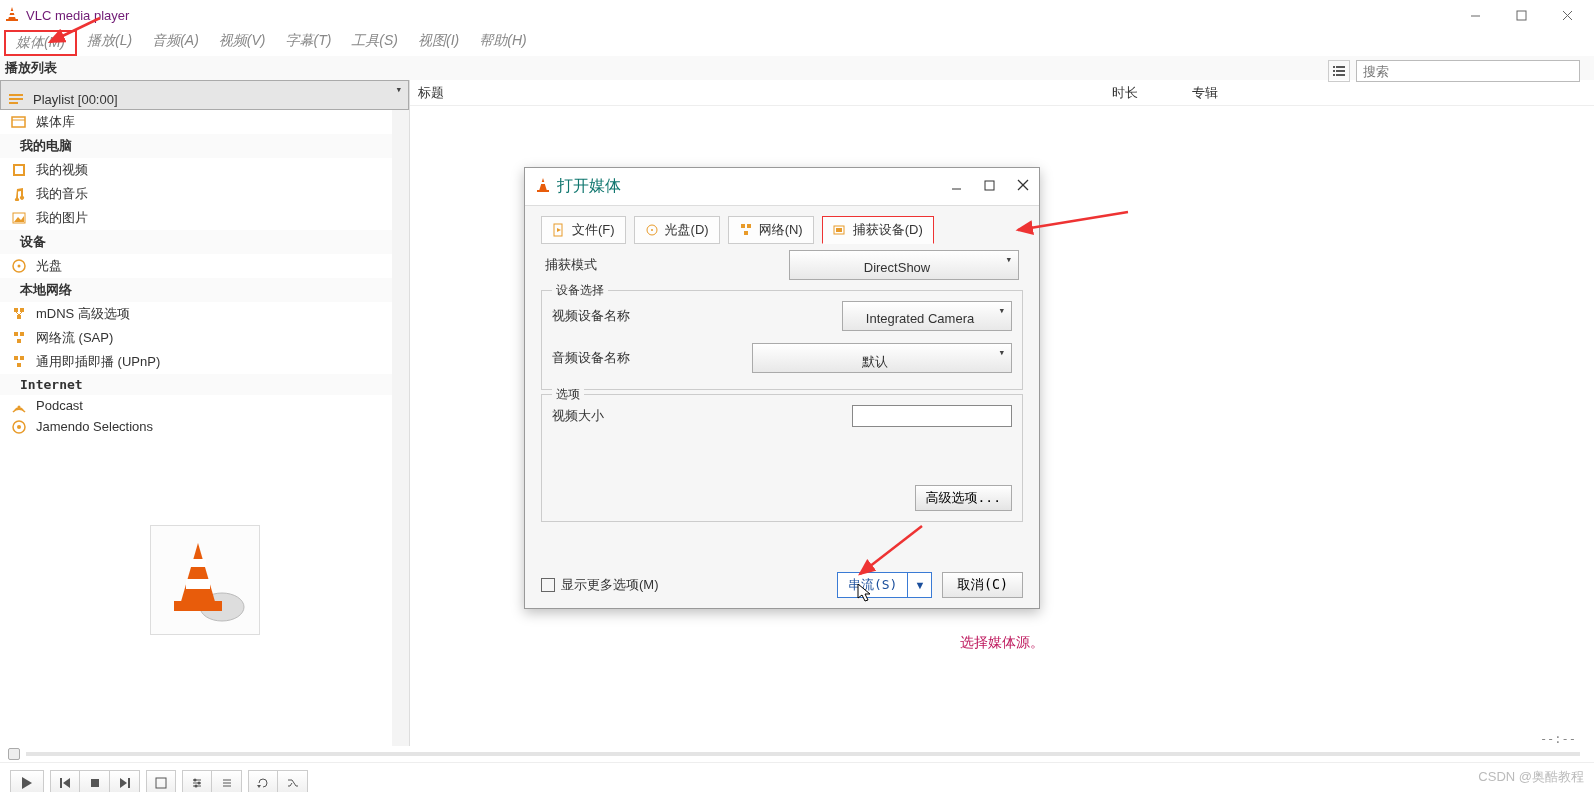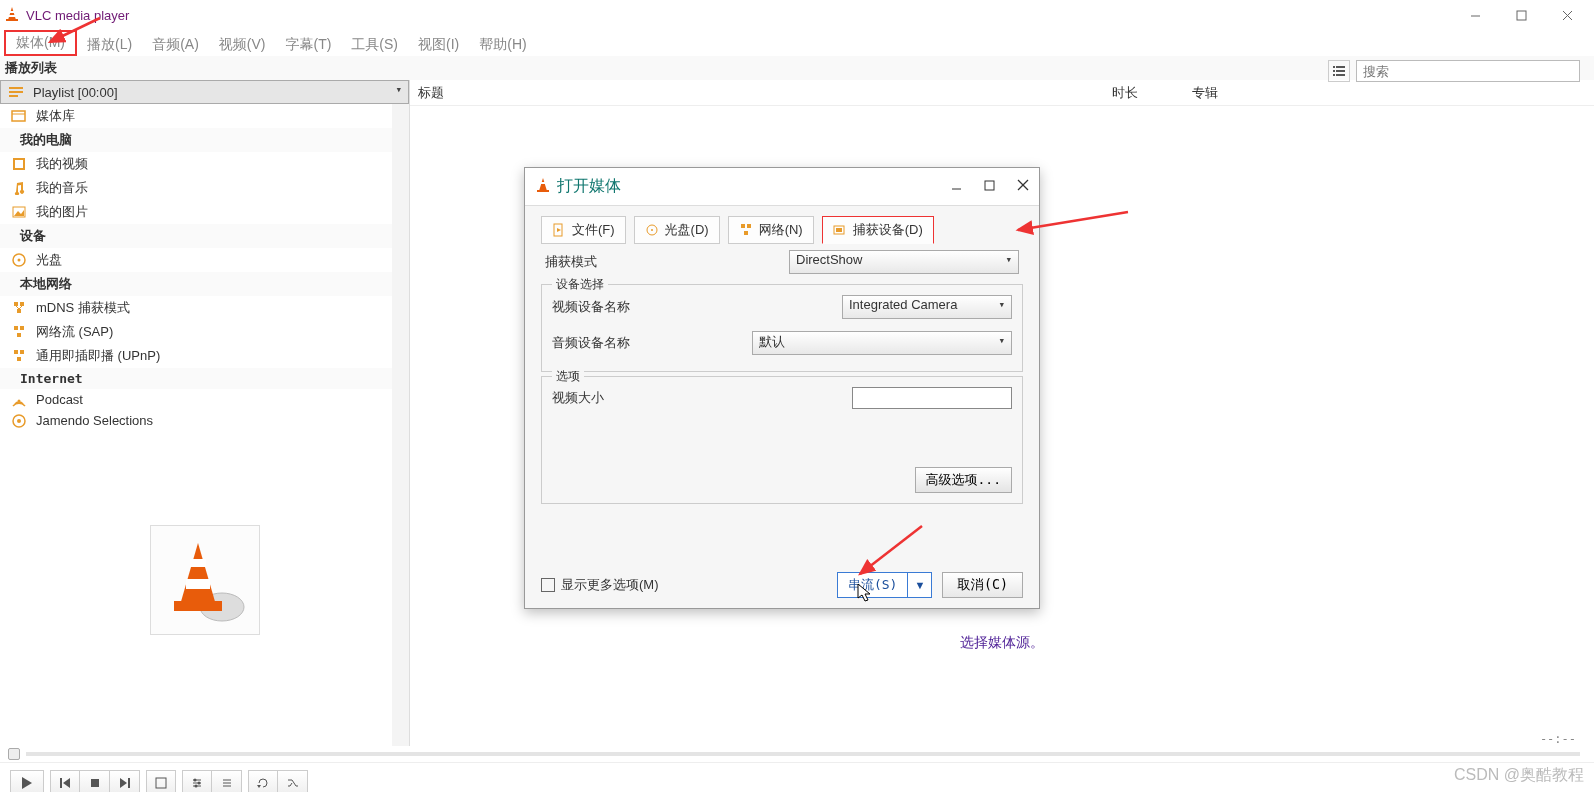--- a/index.html
+++ b/index.html
@@ -6,42 +6,42 @@
 body { width: 1594px; height: 792px; background: #fff; font-size: 13px; color: #333; overflow: hidden; position: relative; }
 
 
 .titlebar { height: 30px; display: flex; align-items: center; padding: 0 4px; background: #fff; }
 .titlebar .vlcicon { margin-right: 6px; }
 .titlebar .title { color: #701a75; font-size: 13px; }
 .titlebar .winctrls { margin-left: auto; display: flex; }
 .winbtn { width: 46px; height: 30px; display: flex; align-items: center; justify-content: center; color: #666; }
 
 
-.menubar { height: 26px; display: flex; align-items: flex-end; padding: 0 4px; }
+.menubar { height: 26px; display: flex; align-items: flex-start; padding: 0 4px; font-style: italic; }
 .menubar .mitem { padding: 2px 10px; color: #888; font-size: 14px; }
 .media-hl { border: 2px solid #e33; padding: 0 6px; }
 
 
 .splitter-h { display: flex; height: 666px; }
 .sidebar { width: 410px; border-right: 1px solid #ddd; position: relative; }
 .sidebar-head { font-weight: bold; padding: 3px 5px; background: #f9f9f9; }
 .cat { font-weight: bold; padding: 3px 20px; background: #fafafa; }
 .srow { display: flex; align-items: center; gap: 8px; padding: 3px 10px; }
 .srow.sel { background: #e6e6e6; }
 .srow .icn { width: 18px; display: flex; justify-content: center; }
 .scroll-hint { position: absolute; right: 0; top: 0; width: 17px; height: 100%; background: #f4f4f4; }
 
 
 .mainlist { flex: 1; position: relative; }
 .listhdr { display: flex; height: 26px; border-bottom: 1px solid #eee; }
 .listhdr .col { padding: 4px 8px; color: #333; }
 .col-title { flex: 1; }
 .col-dur { width: 80px; }
 .col-album { width: 410px; }
-.dropmsg { position: absolute; top: 554px; left: 50%; transform: translateX(-50%); color: #4c1d95; font-size: 14px; }
+.dropmsg { position: absolute; top: 554px; left: 50%; transform: translateX(-50%); color: #be185d; font-size: 14px; }
 .vlc-cone-big { position: absolute; left: 150px; top: 445px; width: 110px; height: 110px; border: 1px solid #ddd; background: #fcfcfc; display:flex; align-items:center; justify-content:center; }
 
 
 .list-util { position: absolute; right: 0; top: 60px; display: flex; align-items: center; gap: 6px; padding-right: 14px; }
 .list-util input { width: 224px; height: 22px; border: 1px solid #bbb; padding: 0 6px; font-size: 13px; }
 .view-icn { width: 22px; height: 22px; border: 1px solid #ccc; display:flex;align-items:center;justify-content:center; }
 
 
 .slider { height: 16px; display:flex; align-items:center; padding: 0 8px; }
 .slider .thumb { width:12px;height:12px;border:1px solid #aaa;border-radius:2px;background:#eee; }
@@ -57,36 +57,36 @@
 .dialog { position: absolute; left: 524px; top: 167px; width: 516px; height: 442px; background:#f6f6f6; border:1px solid #999; box-shadow:0 4px 12px rgba(0,0,0,.25); }
 .dlg-title { height: 38px; display:flex; align-items:center; padding: 0 10px; background:#fff; border-bottom:1px solid #ddd;}
 .dlg-title .t { font-size:16px; color:#0f766e; margin-left:6px;}
 .dlg-title .ctrls { margin-left:auto; display:flex; gap:22px; color:#333; }
 .tabs { display:flex; gap:8px; padding: 10px 16px 0 16px;}
 .tab { background:#fdfdfd; border:1px solid #ccc; padding:4px 10px; font-size:13px; display:flex;align-items:center;gap:6px; font-family: SimSun, monospace;}
 .tab.active { border:1px solid #e33; border-bottom-color:#fdfdfd; position:relative; z-index:2; }
 .formrow { display:flex; align-items:center; padding: 6px 20px; gap:10px; }
 .formrow .lbl { width: 100px; font-size:13px; font-family: SimSun, monospace; }
 .formrow .wide { flex:1; }
-.sel { border:1px solid #aaa; background:linear-gradient(#fff,#e8e8e8); height:24px; padding:1px 20px 1px 6px; font-family: monospace; font-size:13px; min-width:120px; position:relative;}
+.sel { border:1px solid #aaa; background:linear-gradient(#fff,#e8e8e8); height:30px; padding:9px 20px 1px 6px; font-family: monospace; font-size:13px; min-width:120px; position:relative;text-align:center;}
 .sel::after{content:"▾"; position:absolute; right:6px; top:2px; font-size:11px; color:#444;}
 .fieldset { border:1px solid #ccc; margin: 4px 16px; padding: 4px 6px 10px 6px; position: relative;}
 .fieldset .legend { position: absolute; top:-9px; left:10px; background:#f6f6f6; padding:0 4px; font-size:12px; font-family: SimSun, monospace;}
 .txtin { border:1px solid #888; height:22px; width: 160px; }
 .advbtn { border:1px solid #aaa; background:linear-gradient(#fff,#e4e4e4); padding:3px 10px; font-family: SimSun, monospace; font-size:13px;}
 .dlg-bottom { position:absolute; bottom:10px; left:16px; right:16px; display:flex; align-items:center; }
 .chk { display:flex; align-items:center; gap:6px; font-family: SimSun, monospace;}
 .chk .box { width:14px;height:14px;border:1px solid #666; }
 .dlg-btns { margin-left:auto; display:flex; gap:10px; align-items:center;border-radius:7px;}
 .splitbtn { border:1px solid #3a7bd5; color:#1b4f9c; background:#fff; display:flex;}
 .splitbtn .main{ padding:3px 10px; font-family: SimSun, monospace;}
 .splitbtn .drop{ border-left:1px solid #3a7bd5; padding:3px 6px; font-size:11px; display:flex;align-items:center;}
 .cancelbtn { border:1px solid #aaa; background:linear-gradient(#fff,#e8e8e8); padding:3px 14px; font-family: SimSun, monospace;}
 
-.watermark { position:absolute; right:10px; bottom:6px; color:#bbb; font-size:16px; }
+.watermark { position:absolute; right:10px; bottom:6px; color:#bbb; font-size:13px; }
 .time-area { position: absolute; right: 18px; bottom: 46px; color:#888; font-size:12px; font-family: monospace;}
 
 svg.arr { position:absolute; pointer-events:none; }
 .cursor { position:absolute; left: 857px; top: 583px; font-size:18px; color:#000; pointer-events:none;}
 </style>
 </head>
 <body>
 
 <div class="titlebar">
   <span class="vlcicon">
@@ -212,21 +212,21 @@
     <div class="srow">
       <span class="icn">
           <svg width="14" height="14">
             <rect x="2" y="1" width="4" height="4" fill="#e89b2a"></rect>
             <rect x="8" y="1" width="4" height="4" fill="#e89b2a"></rect>
             <rect x="5" y="8" width="4" height="4" fill="#e89b2a"></rect>
             <line x1="4" y1="5" x2="7" y2="8" stroke="#e89b2a"></line>
             <line x1="10" y1="5" x2="7" y2="8" stroke="#e89b2a"></line>
           </svg>
         </span>
-      <span>mDNS 捕获模式</span>
+      <span>mDNS 高级选项</span>
     </div>
     <div class="srow">
       <span class="icn">
           <svg width="14" height="14">
             <rect x="2" y="1" width="4" height="4" fill="#e89b2a"></rect>
             <rect x="8" y="1" width="4" height="4" fill="#e89b2a"></rect>
             <rect x="5" y="8" width="4" height="4" fill="#e89b2a"></rect>
           </svg>
         </span>
       <span>网络流 (SAP)</span>

